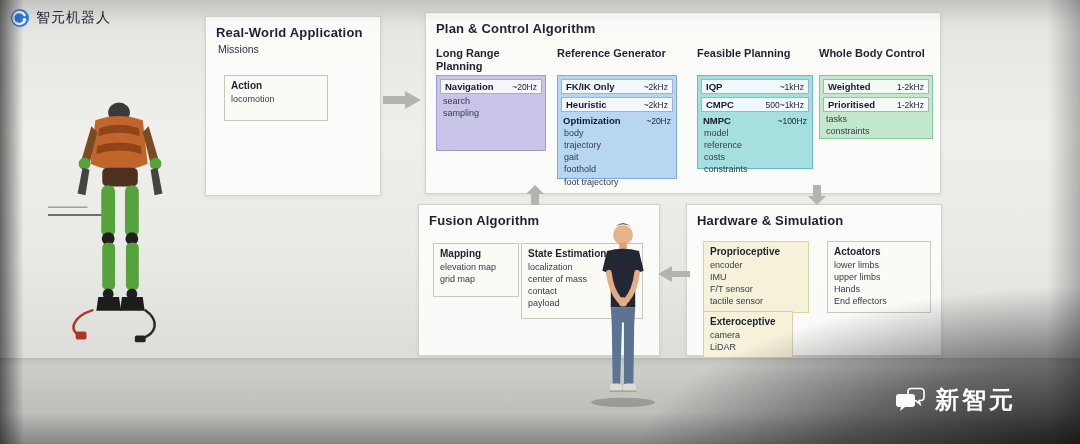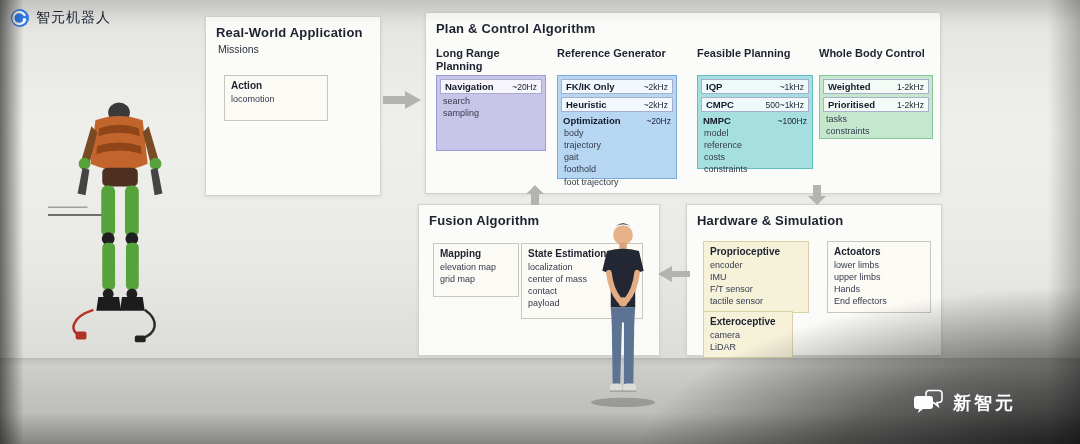--- a/index.html
+++ b/index.html
@@ -42,21 +42,21 @@
   .rate{font-size:8.5px;color:#222838;margin-left:4px;white-space:nowrap;}
   .ihead{display:flex;justify-content:space-between;align-items:baseline;padding:3px 5px 0;}
   .cbox .items{padding:1px 6px 3px;}
   
   .arrow{position:absolute;color:var(--arrow);}
   
   .brand{position:absolute;left:10px;top:8px;display:flex;align-items:center;gap:6px;}
   .brand-name{font-size:14px;color:#1a2130;font-weight:500;letter-spacing:1px;}
   
   .watermark{position:absolute;right:64px;bottom:28px;display:flex;align-items:center;gap:9px;color:#fff;}
-  .wm-text{font-size:18px;font-weight:600;letter-spacing:3px;}
+  .wm-text{font-size:24px;font-weight:600;letter-spacing:3px;}
   .robot,.person{position:absolute;}
 </style>
 </head>
 <body>
 
 <div class="stage">
   <div class="floor"></div>
 
   <div class="brand">
     <svg width="20" height="20" viewBox="0 0 20 20">

